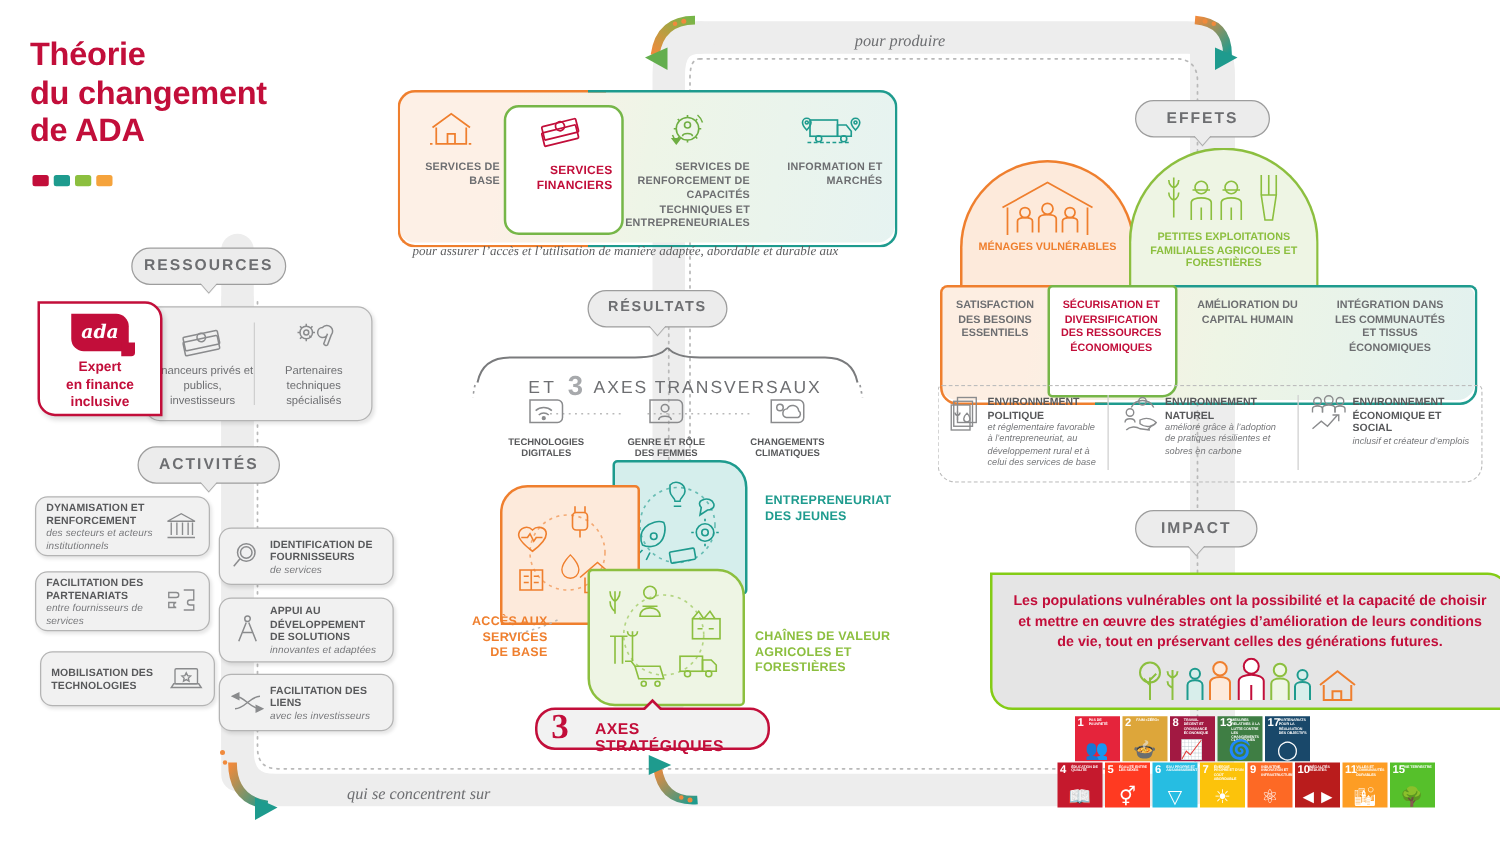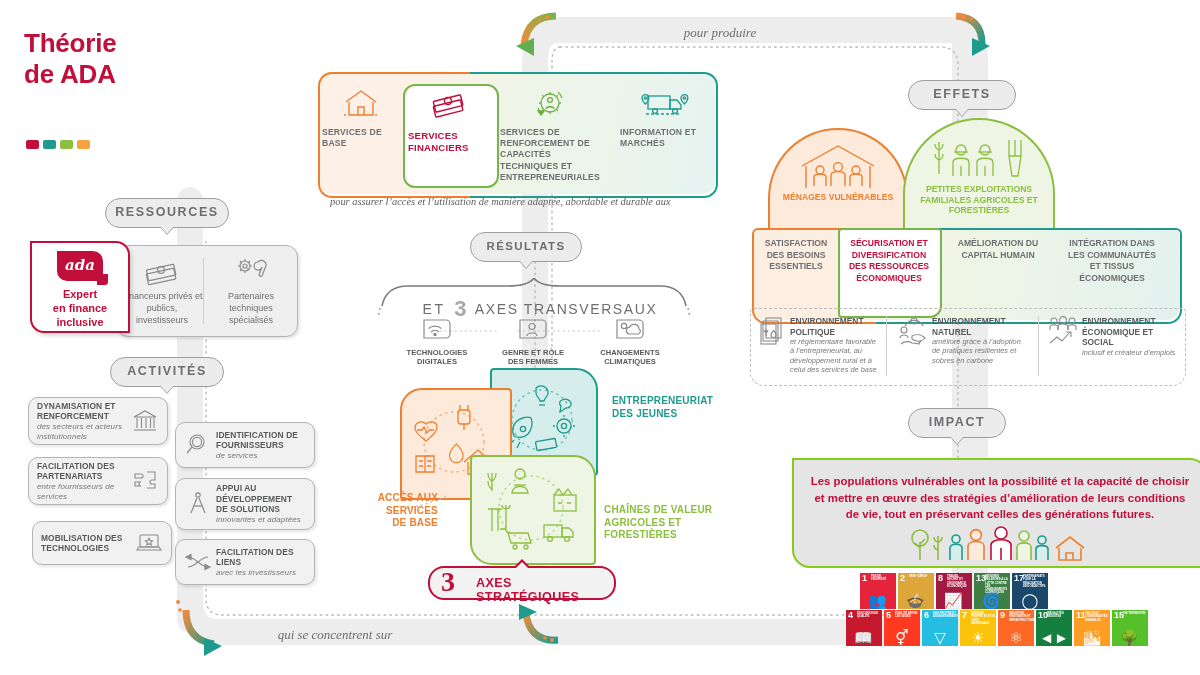--- a/index.html
+++ b/index.html
@@ -43,21 +43,21 @@
   .ada .lbl{color:#c20e3a;font-size:11px;font-weight:bold;line-height:1.25;text-align:center;}
   .adalogo{background:#c20e3a;width:46px;height:30px;border-radius:0 10px 0 10px;
            position:relative;margin:0 auto;}
   .adalogo span{color:#fff;font-size:15px;font-style:italic;font-weight:bold;
        position:absolute;left:0;right:0;top:5px;text-align:center;font-family:"DejaVu Serif",serif;}
 
   .rescol{font-size:9px;color:#6d6e71;text-align:center;line-height:1.35;}
 
   
   .band{border-radius:14px;}
-  .svc-ttl{font-size:8.6px;font-weight:bold;text-align:left;line-height:1.3;letter-spacing:.2px;}
+  .svc-ttl{font-size:8.6px;font-weight:bold;text-align:right;line-height:1.3;letter-spacing:.2px;}
 
   
   .axbox{border-radius:20px;}
   .axlabel{font-size:10px;font-weight:bold;line-height:1.25;letter-spacing:.2px;}
 
   
   .arch{border-radius:80px 80px 0 0;}
   .archttl{font-size:8.6px;font-weight:bold;text-align:center;line-height:1.25;}
   .eff-ttl{font-size:8.6px;font-weight:bold;text-align:center;line-height:1.35;color:#6d6e71;}
   .envttl{font-size:8.4px;font-weight:bold;color:#58595b;line-height:1.25;}
@@ -134,20 +134,21 @@
     <circle cx="178" cy="602" r="2" fill="#f08a3c"></circle>
       <circle cx="180" cy="610" r="1.8" fill="#f08a3c"></circle>
     <path d="M540,640 Q512,642 508,614" stroke="url(#gOG2)" stroke-width="7" fill="none" transform="translate(18,0)"></path>
     <polygon points="519,604 537,612 519,620" fill="#1e9b8e"></polygon>
     <circle cx="552" cy="640" r="2" fill="#f08a3c"></circle>
       <circle cx="545" cy="638" r="1.8" fill="#f08a3c"></circle>
   </svg>
 
   <div class="abs" id="title">
     <span class="ln">Théorie</span>
+    <span class="ln">du changement</span>
     <span class="ln">de ADA</span>
   </div>
   <div class="abs" id="dashes">
       <i style="background: rgb(194, 14, 58);"></i>
       <i style="background: rgb(30, 155, 142);"></i>
       <i style="background: rgb(140, 191, 63);"></i>
       <i style="background: rgb(245, 163, 60);"></i>
     </div>
 
   <div class="abs pill" style="left:105px;top:198px;width:122px;">RESSOURCES</div>
@@ -680,21 +681,21 @@
       <div class="sdg" style="background: rgb(252, 195, 11); width: 36px; height: 36px;">
         <span class="n">7</span>
         <span class="t">ÉNERGIE PROPRE ET D’UN COÛT ABORDABLE</span>
         <span class="g">☀</span>
       </div>
       <div class="sdg" style="background: rgb(253, 105, 37); width: 36px; height: 36px;">
         <span class="n">9</span>
         <span class="t">INDUSTRIE, INNOVATION ET INFRASTRUCTURE</span>
         <span class="g">⚛</span>
       </div>
-      <div class="sdg" style="background: #15803d; width: 36px; height: 36px;">
+      <div class="sdg" style="background: #b91c1c; width: 36px; height: 36px;">
         <span class="n">10</span>
         <span class="t">INÉGALITÉS RÉDUITES</span>
         <span class="g">◄►</span>
       </div>
       <div class="sdg" style="background: rgb(253, 157, 36); width: 36px; height: 36px;">
         <span class="n">11</span>
         <span class="t">VILLES ET COMMUNAUTÉS DURABLES</span>
         <span class="g">🏙</span>
       </div>
       <div class="sdg" style="background: rgb(86, 192, 43); width: 36px; height: 36px;">

